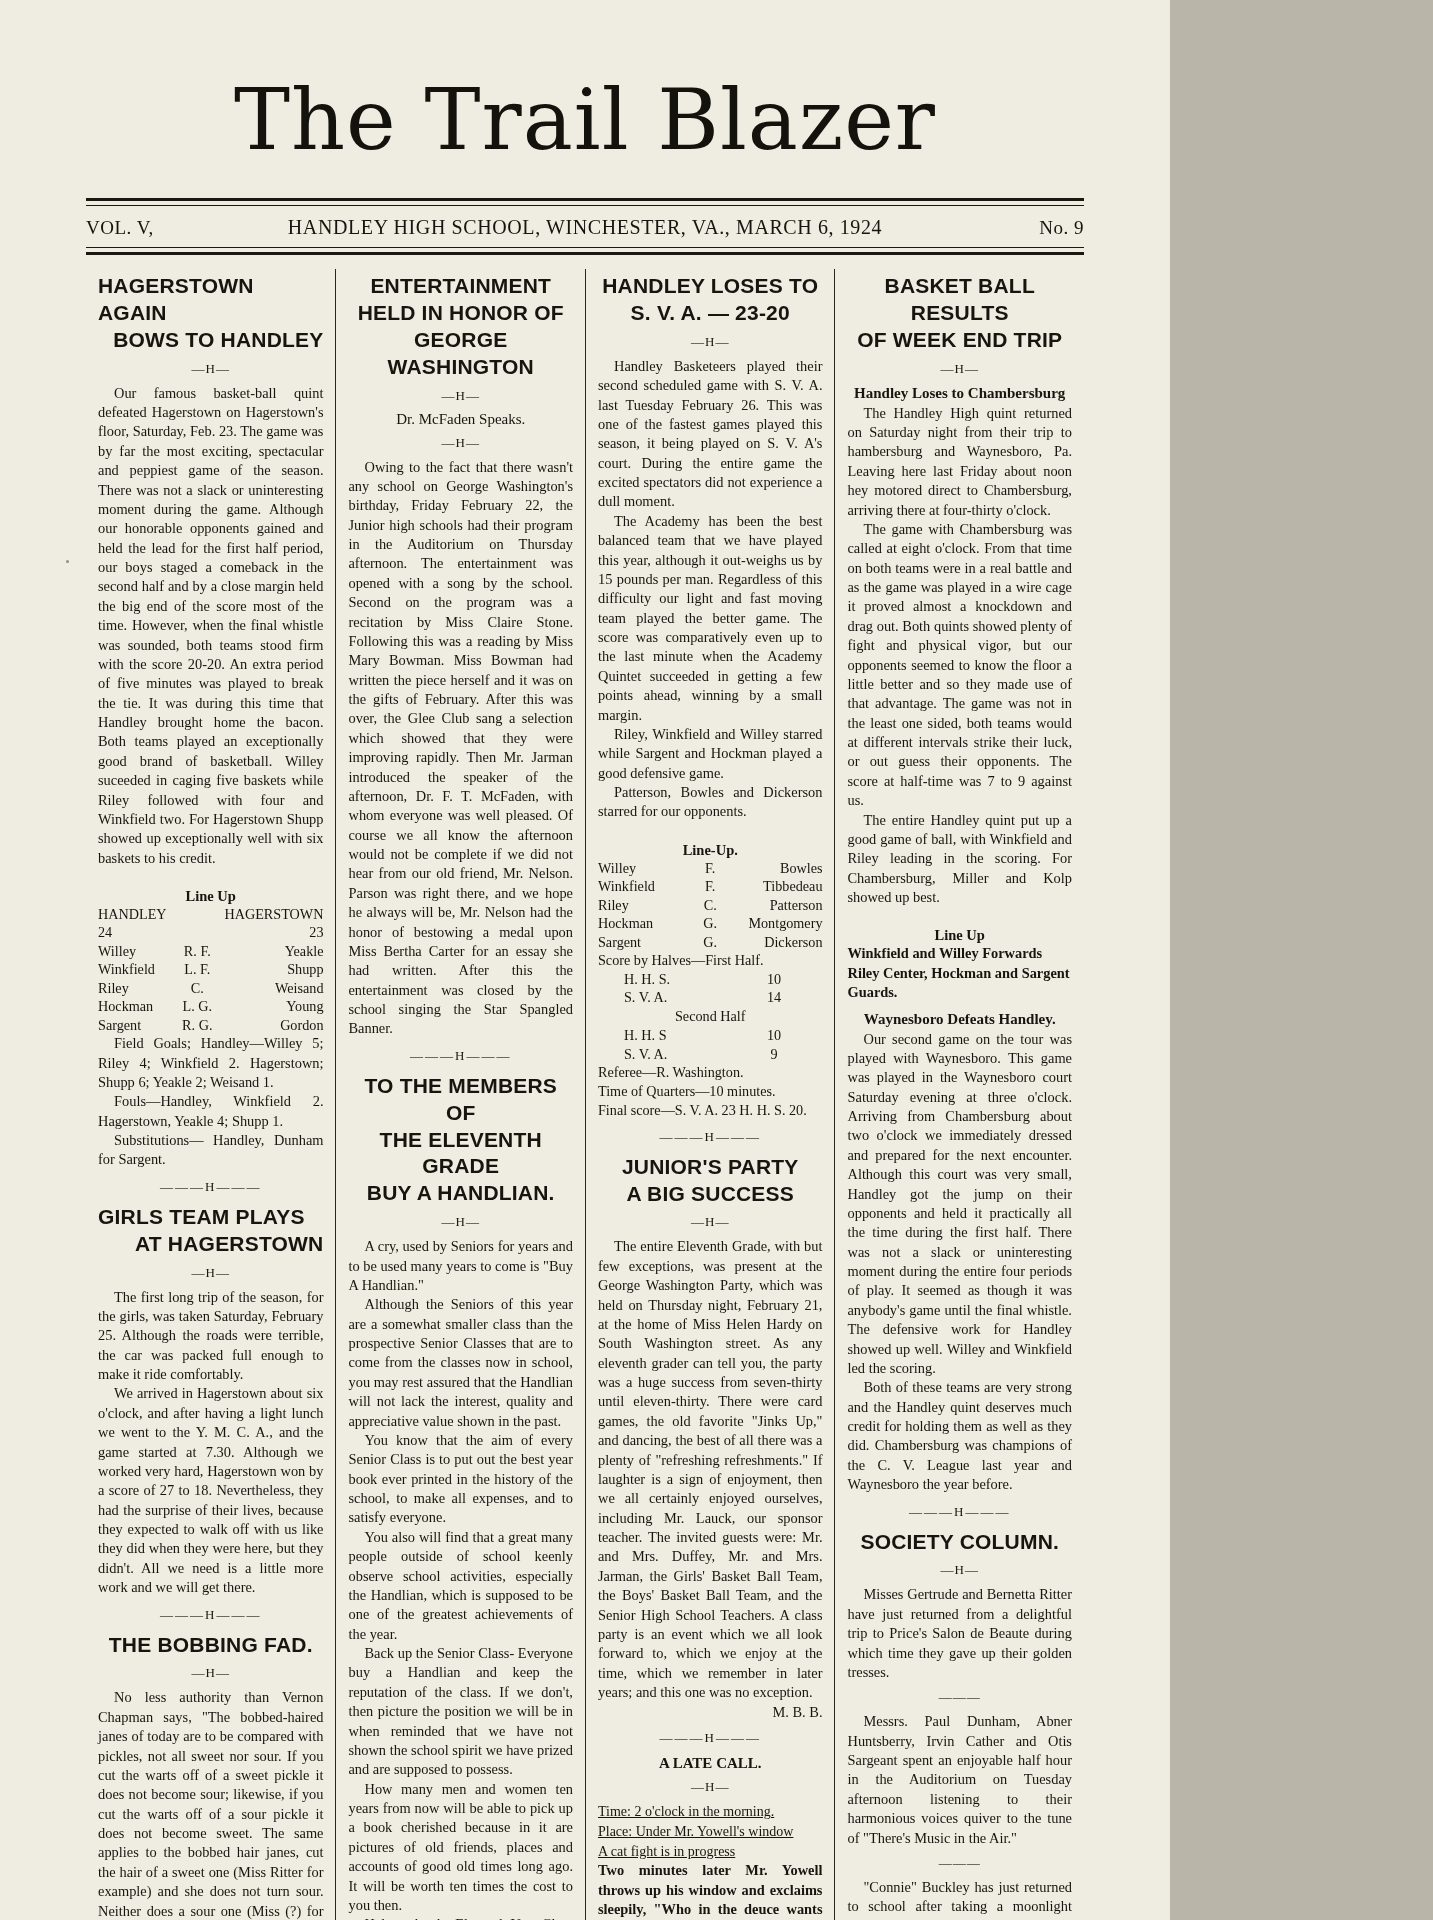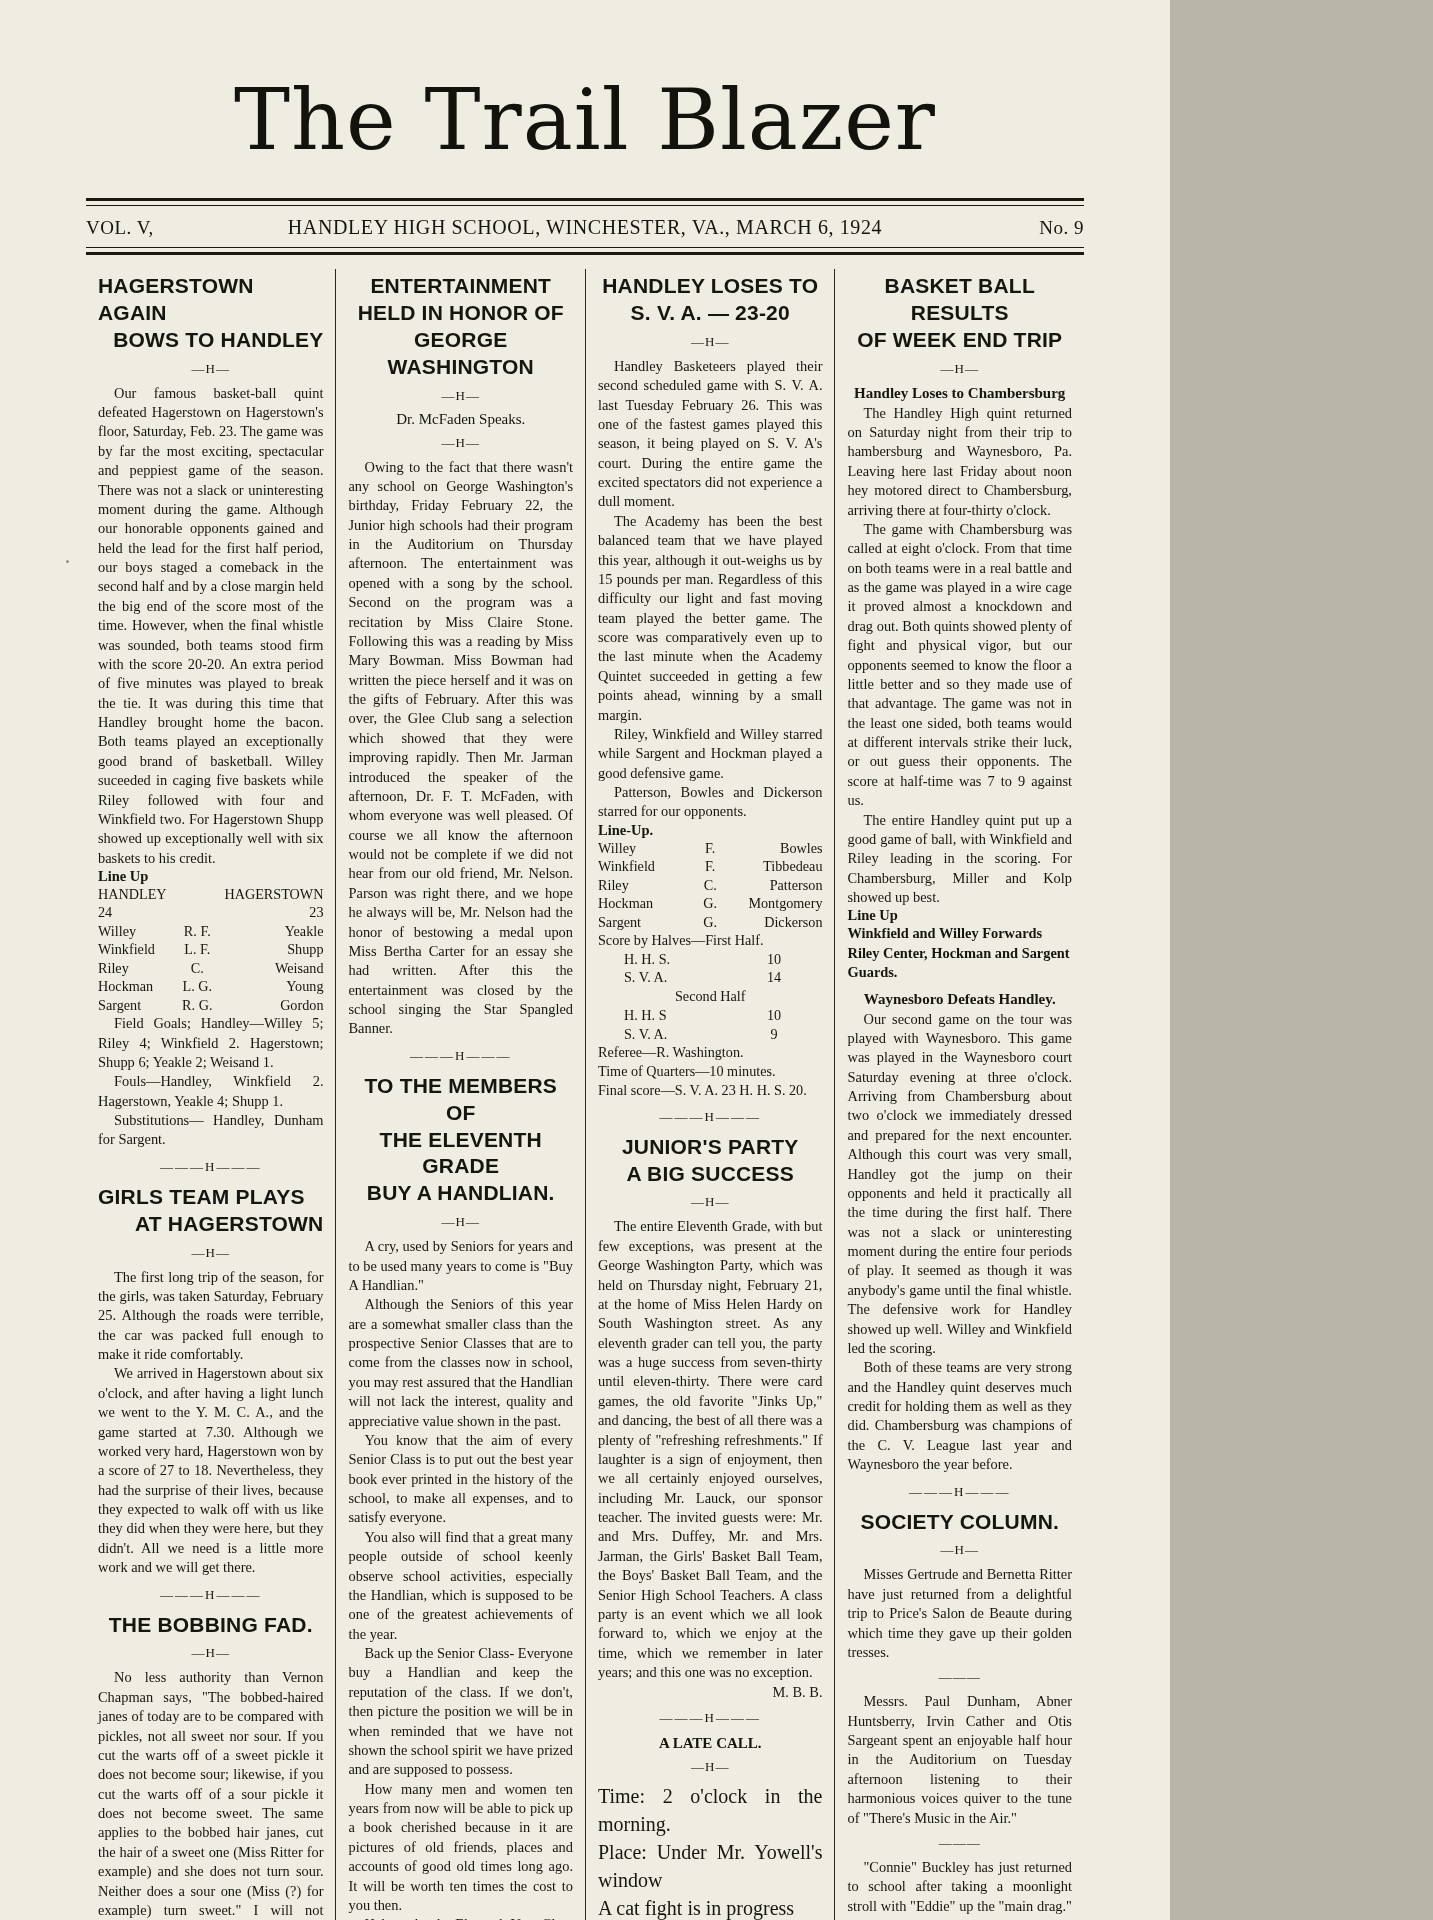--- a/index.html
+++ b/index.html
@@ -114,23 +114,24 @@
     font-size: 15px;
     text-align: center;
     margin: 4px 0 0 0;
   }
   .sign {
     font-size: 14.4px;
     text-align: right;
     margin-top: 2px;
   }
   .lineup-title {
+    text-align: center;
     font-size: 14.5px;
     font-weight: bold;
-    margin-top: 0;
+    margin-top: 20px;
   }
   table.lineup {
     width: 100%;
     border-collapse: collapse;
     font-size: 14.2px;
   }
   table.lineup td { padding: 0; line-height: 1.3; }
   table.lineup td.pos { text-align: center; width: 34%; }
   table.lineup td.r { text-align: right; width: 33%; }
   table.lineup td.l { text-align: left; width: 33%; }
@@ -153,21 +154,21 @@
 
   .speckle {
     position: absolute;
     left: 66px;
     top: 560px;
     width: 3px; height: 3px;
     background: #6e6857;
     border-radius: 50%;
     opacity: .7;
   }
-  .timeplace { font-size: 20px; line-height: 1.4; text-indent: 0; }
+  .timeplace { font-size: 14px; line-height: 1.4; text-indent: 0; text-decoration: underline; }
 </style>
 </head>
 <body>
 
 <div class="page">
 
   <div class="speckle"></div>
 
   <div class="masthead">
     <div class="title">The Trail Blazer</div>

